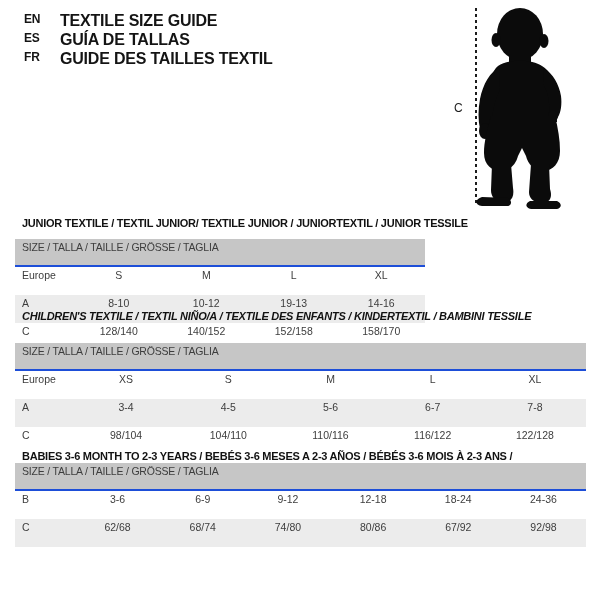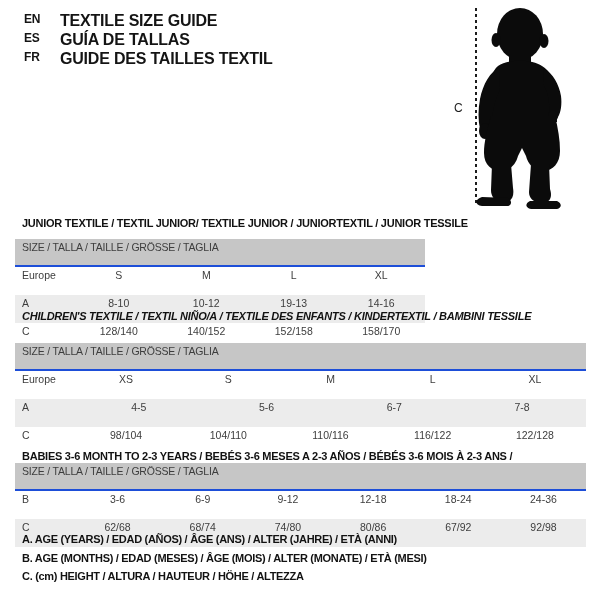--- a/index.html
+++ b/index.html
@@ -109,20 +109,21 @@
     <div class="t-row">
       <span class="t-label">Europe</span>
       <span class="t-cell">XS</span>
       <span class="t-cell">S</span>
       <span class="t-cell">M</span>
       <span class="t-cell">L</span>
       <span class="t-cell">XL</span>
     </div>
     <div class="t-row shaded">
       <span class="t-label">A</span>
+      <span class="t-cell">3-4</span>
       <span class="t-cell">4-5</span>
       <span class="t-cell">5-6</span>
       <span class="t-cell">6-7</span>
       <span class="t-cell">7-8</span>
     </div>
     <div class="t-row">
       <span class="t-label">C</span>
       <span class="t-cell">98/104</span>
       <span class="t-cell">104/110</span>
       <span class="t-cell">110/116</span>
@@ -148,19 +149,14 @@
       <span class="t-label">C</span>
       <span class="t-cell">62/68</span>
       <span class="t-cell">68/74</span>
       <span class="t-cell">74/80</span>
       <span class="t-cell">80/86</span>
       <span class="t-cell">67/92</span>
       <span class="t-cell">92/98</span>
     </div>
   </div>
 
-  <div class="notes">
-    <div class="note-line">A. AGE (YEARS) / EDAD (AÑOS) / ÂGE (ANS) / ALTER (JAHRE) / ETÀ (ANNI)</div>
-    <div class="note-line">B. AGE (MONTHS) / EDAD (MESES) / ÂGE (MOIS) / ALTER (MONATE) / ETÀ (MESI)</div>
-    <div class="note-line">C. (cm) HEIGHT / ALTURA / HAUTEUR / HÖHE / ALTEZZA</div>
-  </div>
 
 </div>
 
 </body></html>

